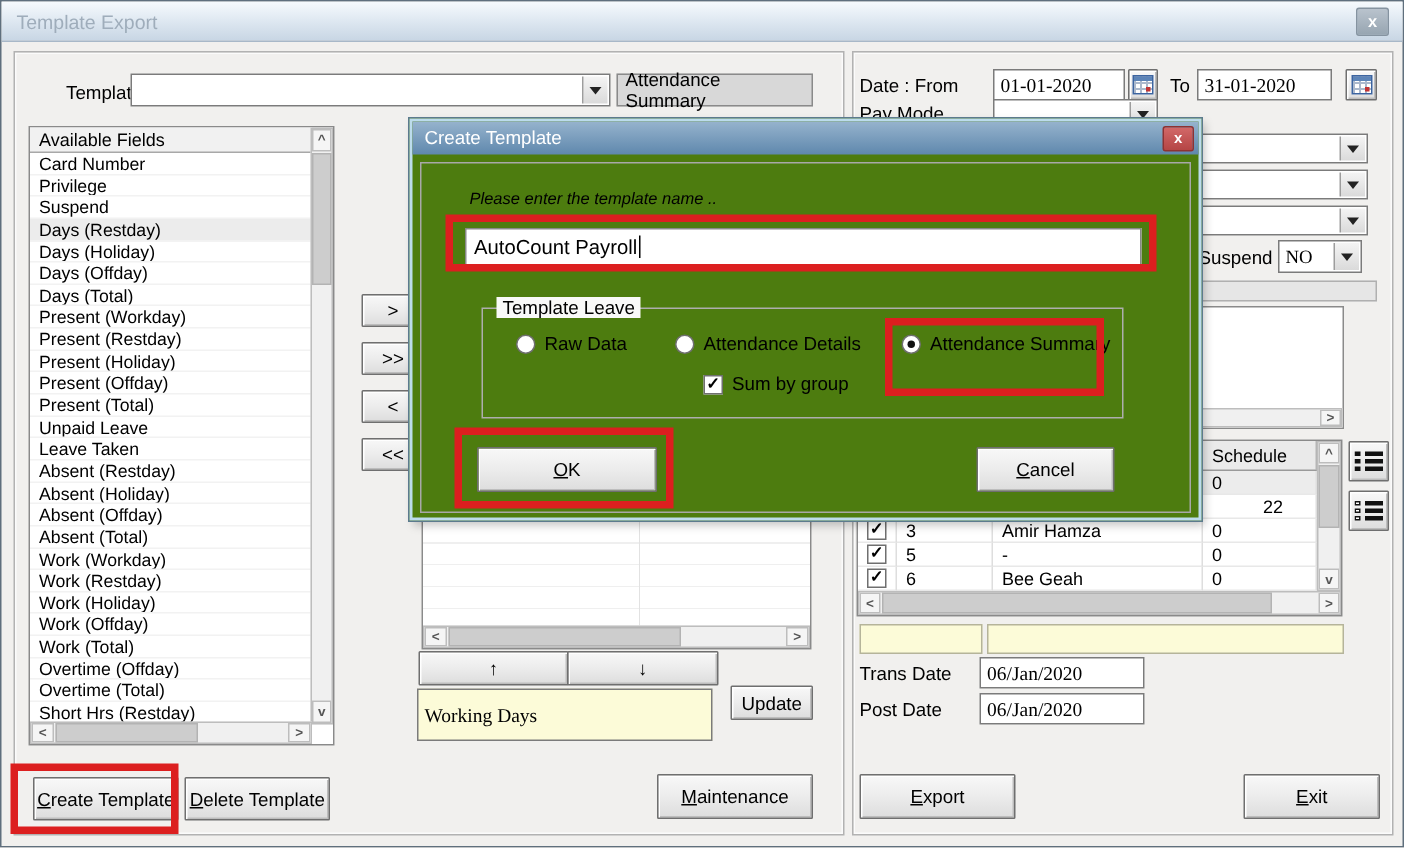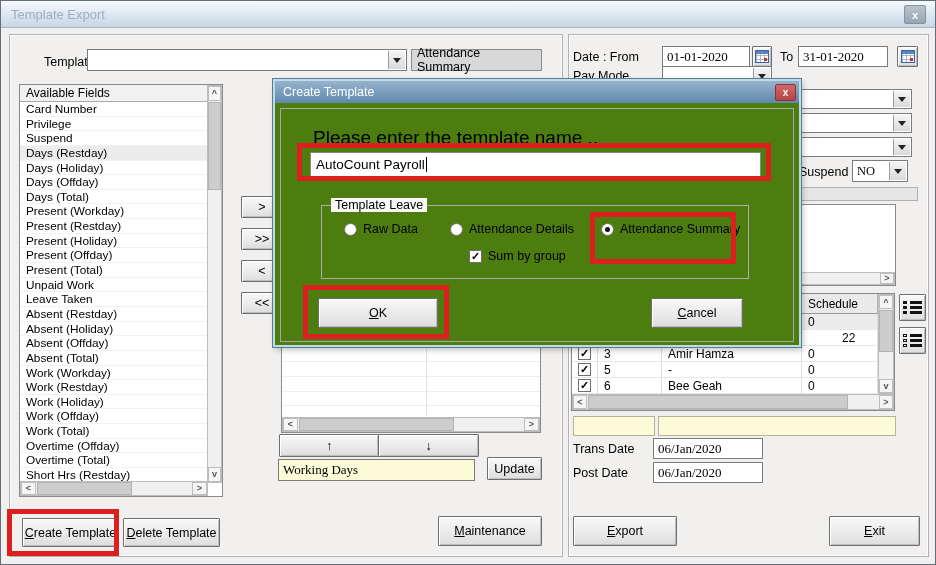--- a/index.html
+++ b/index.html
@@ -90,21 +90,21 @@
       <div class="li">Suspend</div>
       <div class="li hl">Days (Restday)</div>
       <div class="li">Days (Holiday)</div>
       <div class="li">Days (Offday)</div>
       <div class="li">Days (Total)</div>
       <div class="li">Present (Workday)</div>
       <div class="li">Present (Restday)</div>
       <div class="li">Present (Holiday)</div>
       <div class="li">Present (Offday)</div>
       <div class="li">Present (Total)</div>
-      <div class="li">Unpaid Work</div>
+      <div class="li">Unpaid Leave</div>
       <div class="li">Leave Taken</div>
       <div class="li">Absent (Restday)</div>
       <div class="li">Absent (Holiday)</div>
       <div class="li">Absent (Offday)</div>
       <div class="li">Absent (Total)</div>
       <div class="li">Work (Workday)</div>
       <div class="li">Work (Restday)</div>
       <div class="li">Work (Holiday)</div>
       <div class="li">Work (Offday)</div>
       <div class="li">Work (Total)</div>
@@ -140,21 +140,21 @@
     </div>
   </div>
 
   <div class="abs btn" style="left:278px;top:433px;width:100px;height:23px;font-weight:bold;">
       <span>↑</span>
     </div>
   <div class="abs btn" style="left:377px;top:433px;width:101px;height:23px;font-weight:bold;">
       <span>↓</span>
     </div>
 
-  <div class="abs input yellow" style="left:277px;top:458px;width:197px;height:22px;">
+  <div class="abs input yellow" style="left:277px;top:458px;width:197px;height:35px;">
       <span>Working Days</span>
     </div>
   <div class="abs btn" style="left:486px;top:456px;width:55px;height:23px;">Update</div>
 
   <div class="abs btn" style="left:21px;top:517px;width:97px;height:29px;"><u>C</u>reate Template</div>
   <div class="abs btn" style="left:122px;top:517px;width:97px;height:29px;"><u>D</u>elete Template</div>
   <div class="abs btn" style="left:437px;top:515px;width:104px;height:30px;"><u>M</u>aintenance</div>
 
   <div class="abs lbl" style="left:572px;top:49px;">Date : From</div>
   <div class="abs input" style="left:661px;top:45px;width:88px;height:21px;">
@@ -315,21 +315,21 @@
   <div class="abs btn" style="left:572px;top:515px;width:104px;height:30px;"><u>E</u>xport</div>
   <div class="abs btn" style="left:828px;top:515px;width:91px;height:30px;"><u>E</u>xit</div>
 
   <div class="abs modal">
     <div class="abs mtitle">
       <span>Create Template</span>
     </div>
     <div class="mclose">x</div>
     <div class="abs mframe"></div>
 
-    <div class="abs" style="left:38px;top:46px;font-size:19px;">Please enter the template name ..</div>
+    <div class="abs" style="left:38px;top:46px;font-size:11px;font-style:italic;">Please enter the template name ..</div>
 
     <div class="abs" style="left:35px;top:71px;width:451px;height:25px;background:#fff;border:1px solid #888;display:flex;align-items:center;padding-left:5px;font-size:13.5px;">
       <span>AutoCount Payroll</span>
         <span class="caret"></span>
     </div>
 
     <div class="abs groupbox" style="left:46px;top:124px;width:428px;height:74px;"></div>
     <div class="abs gblabel" style="left:56px;top:117px;">Template Leave</div>
 
     <div class="abs" style="left:69px;top:141px;display:flex;align-items:center;gap:6px;">

